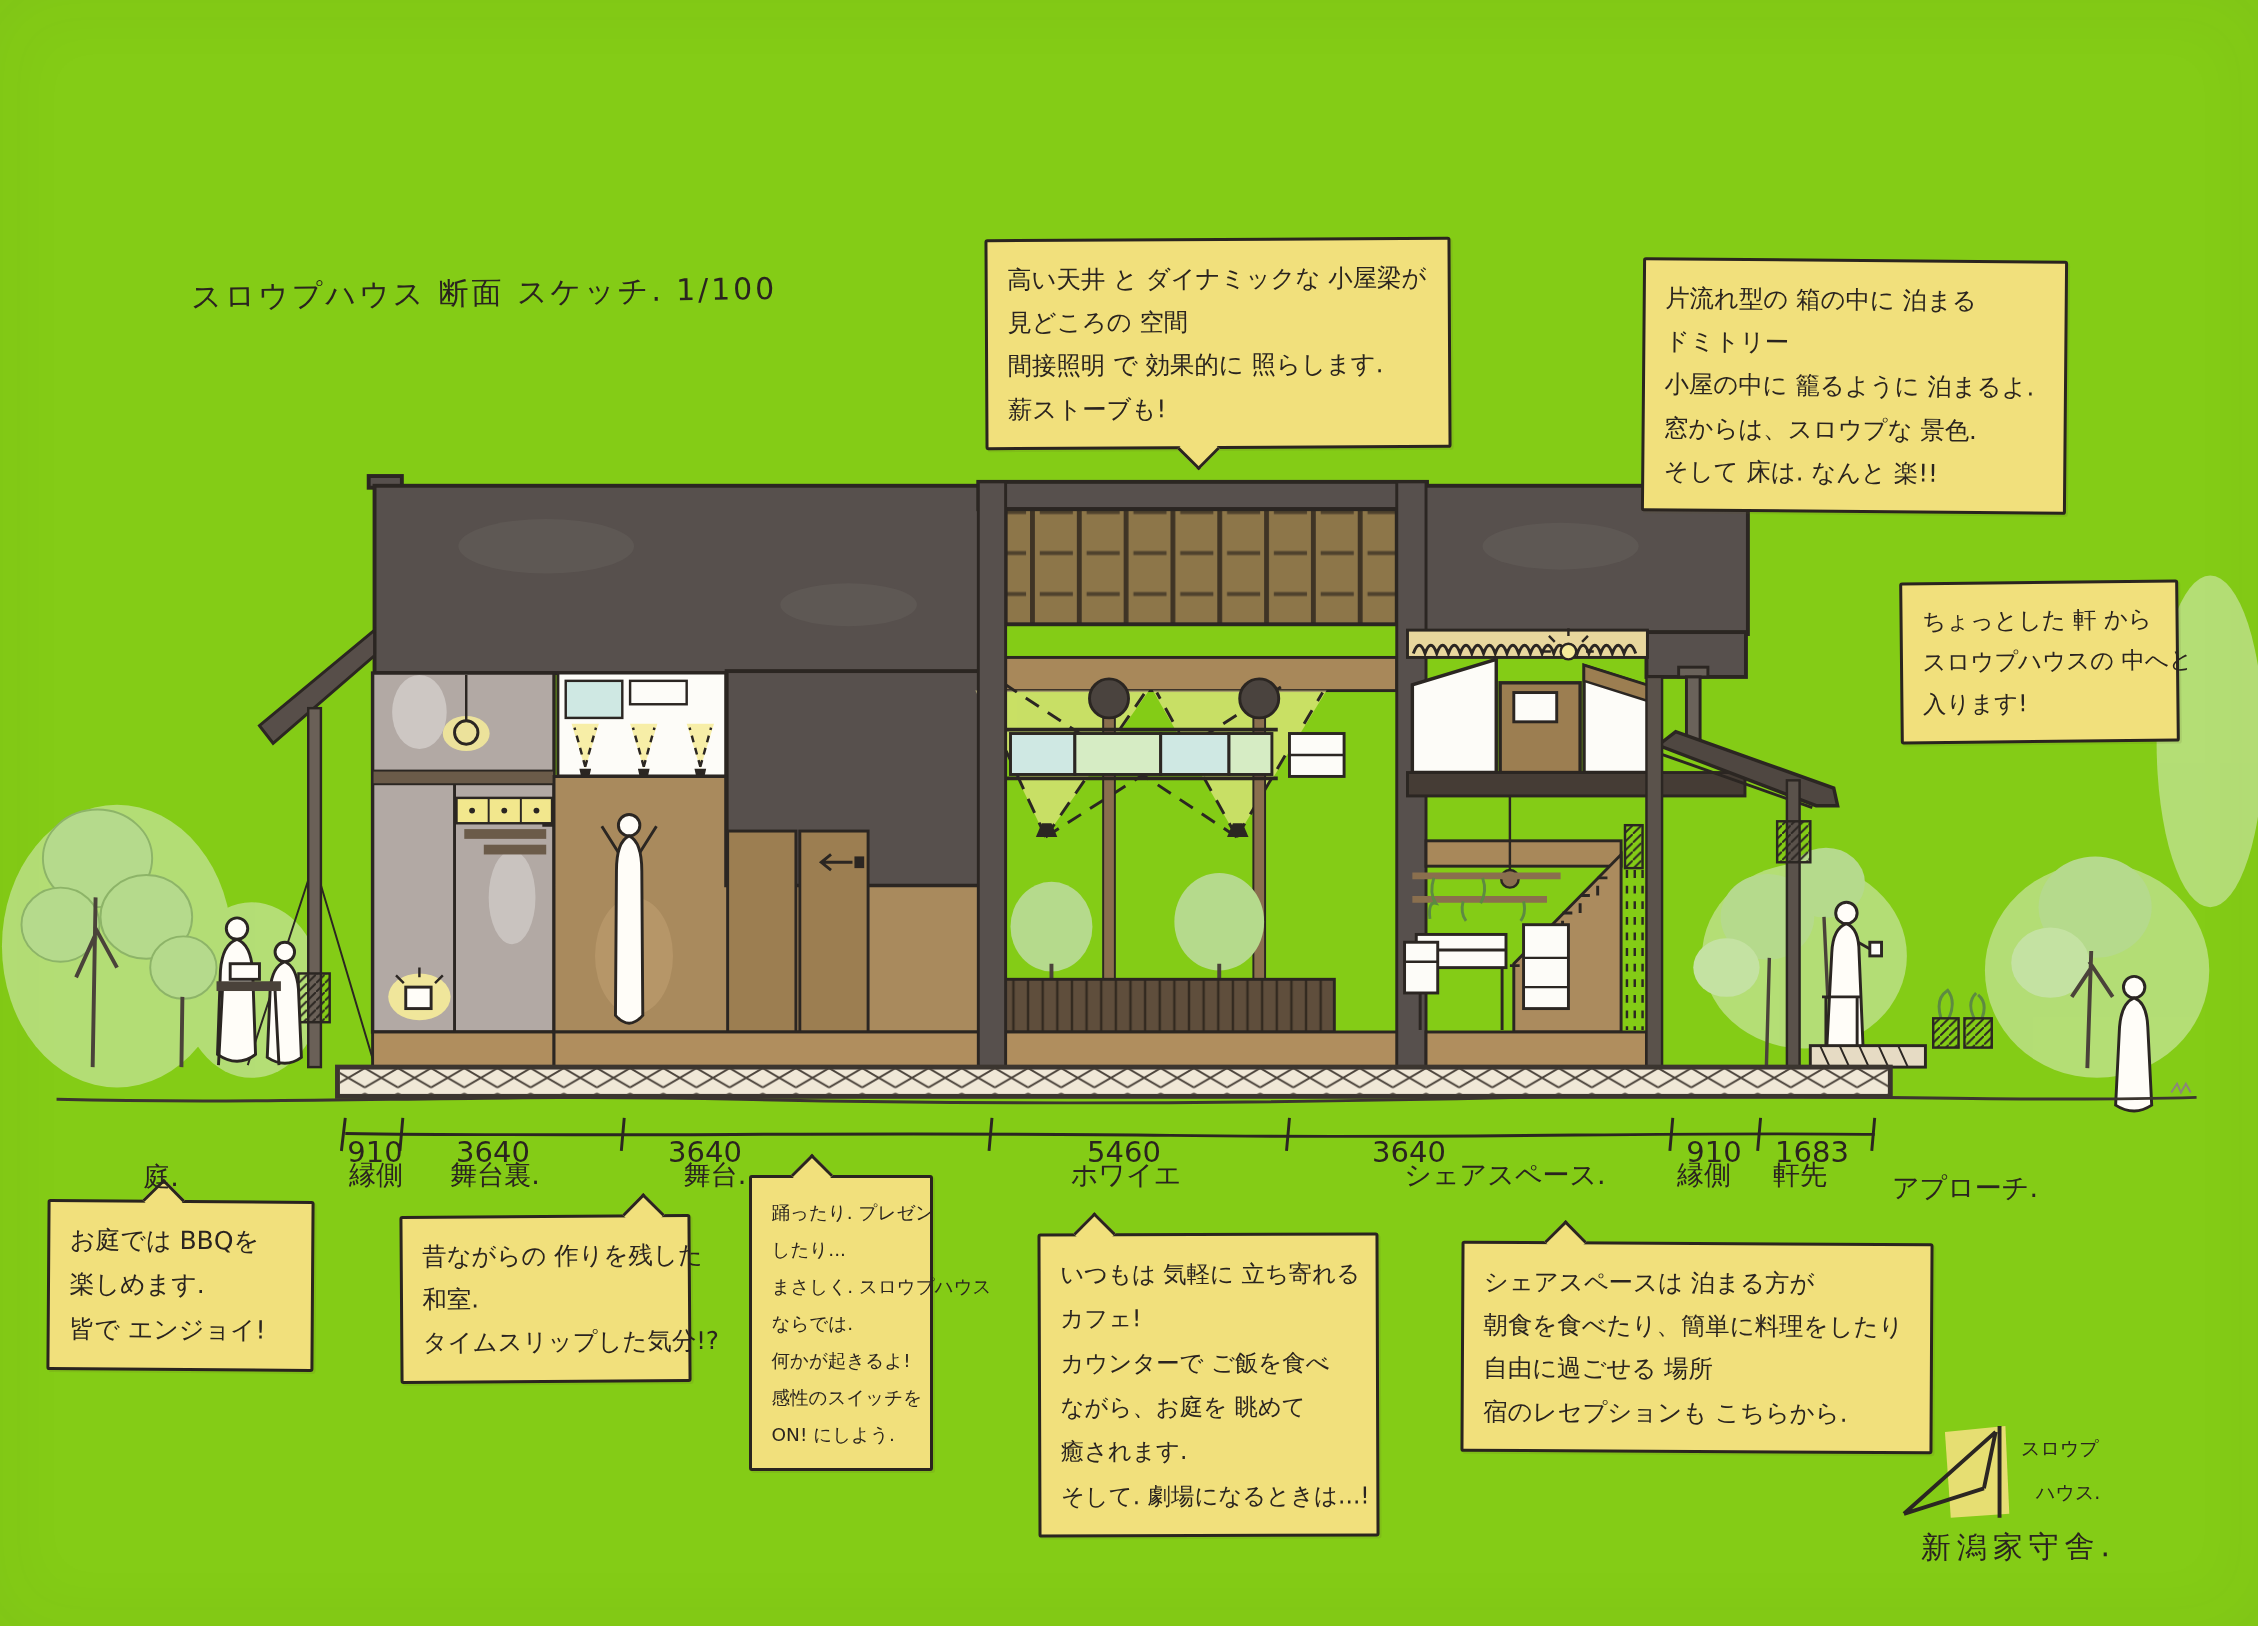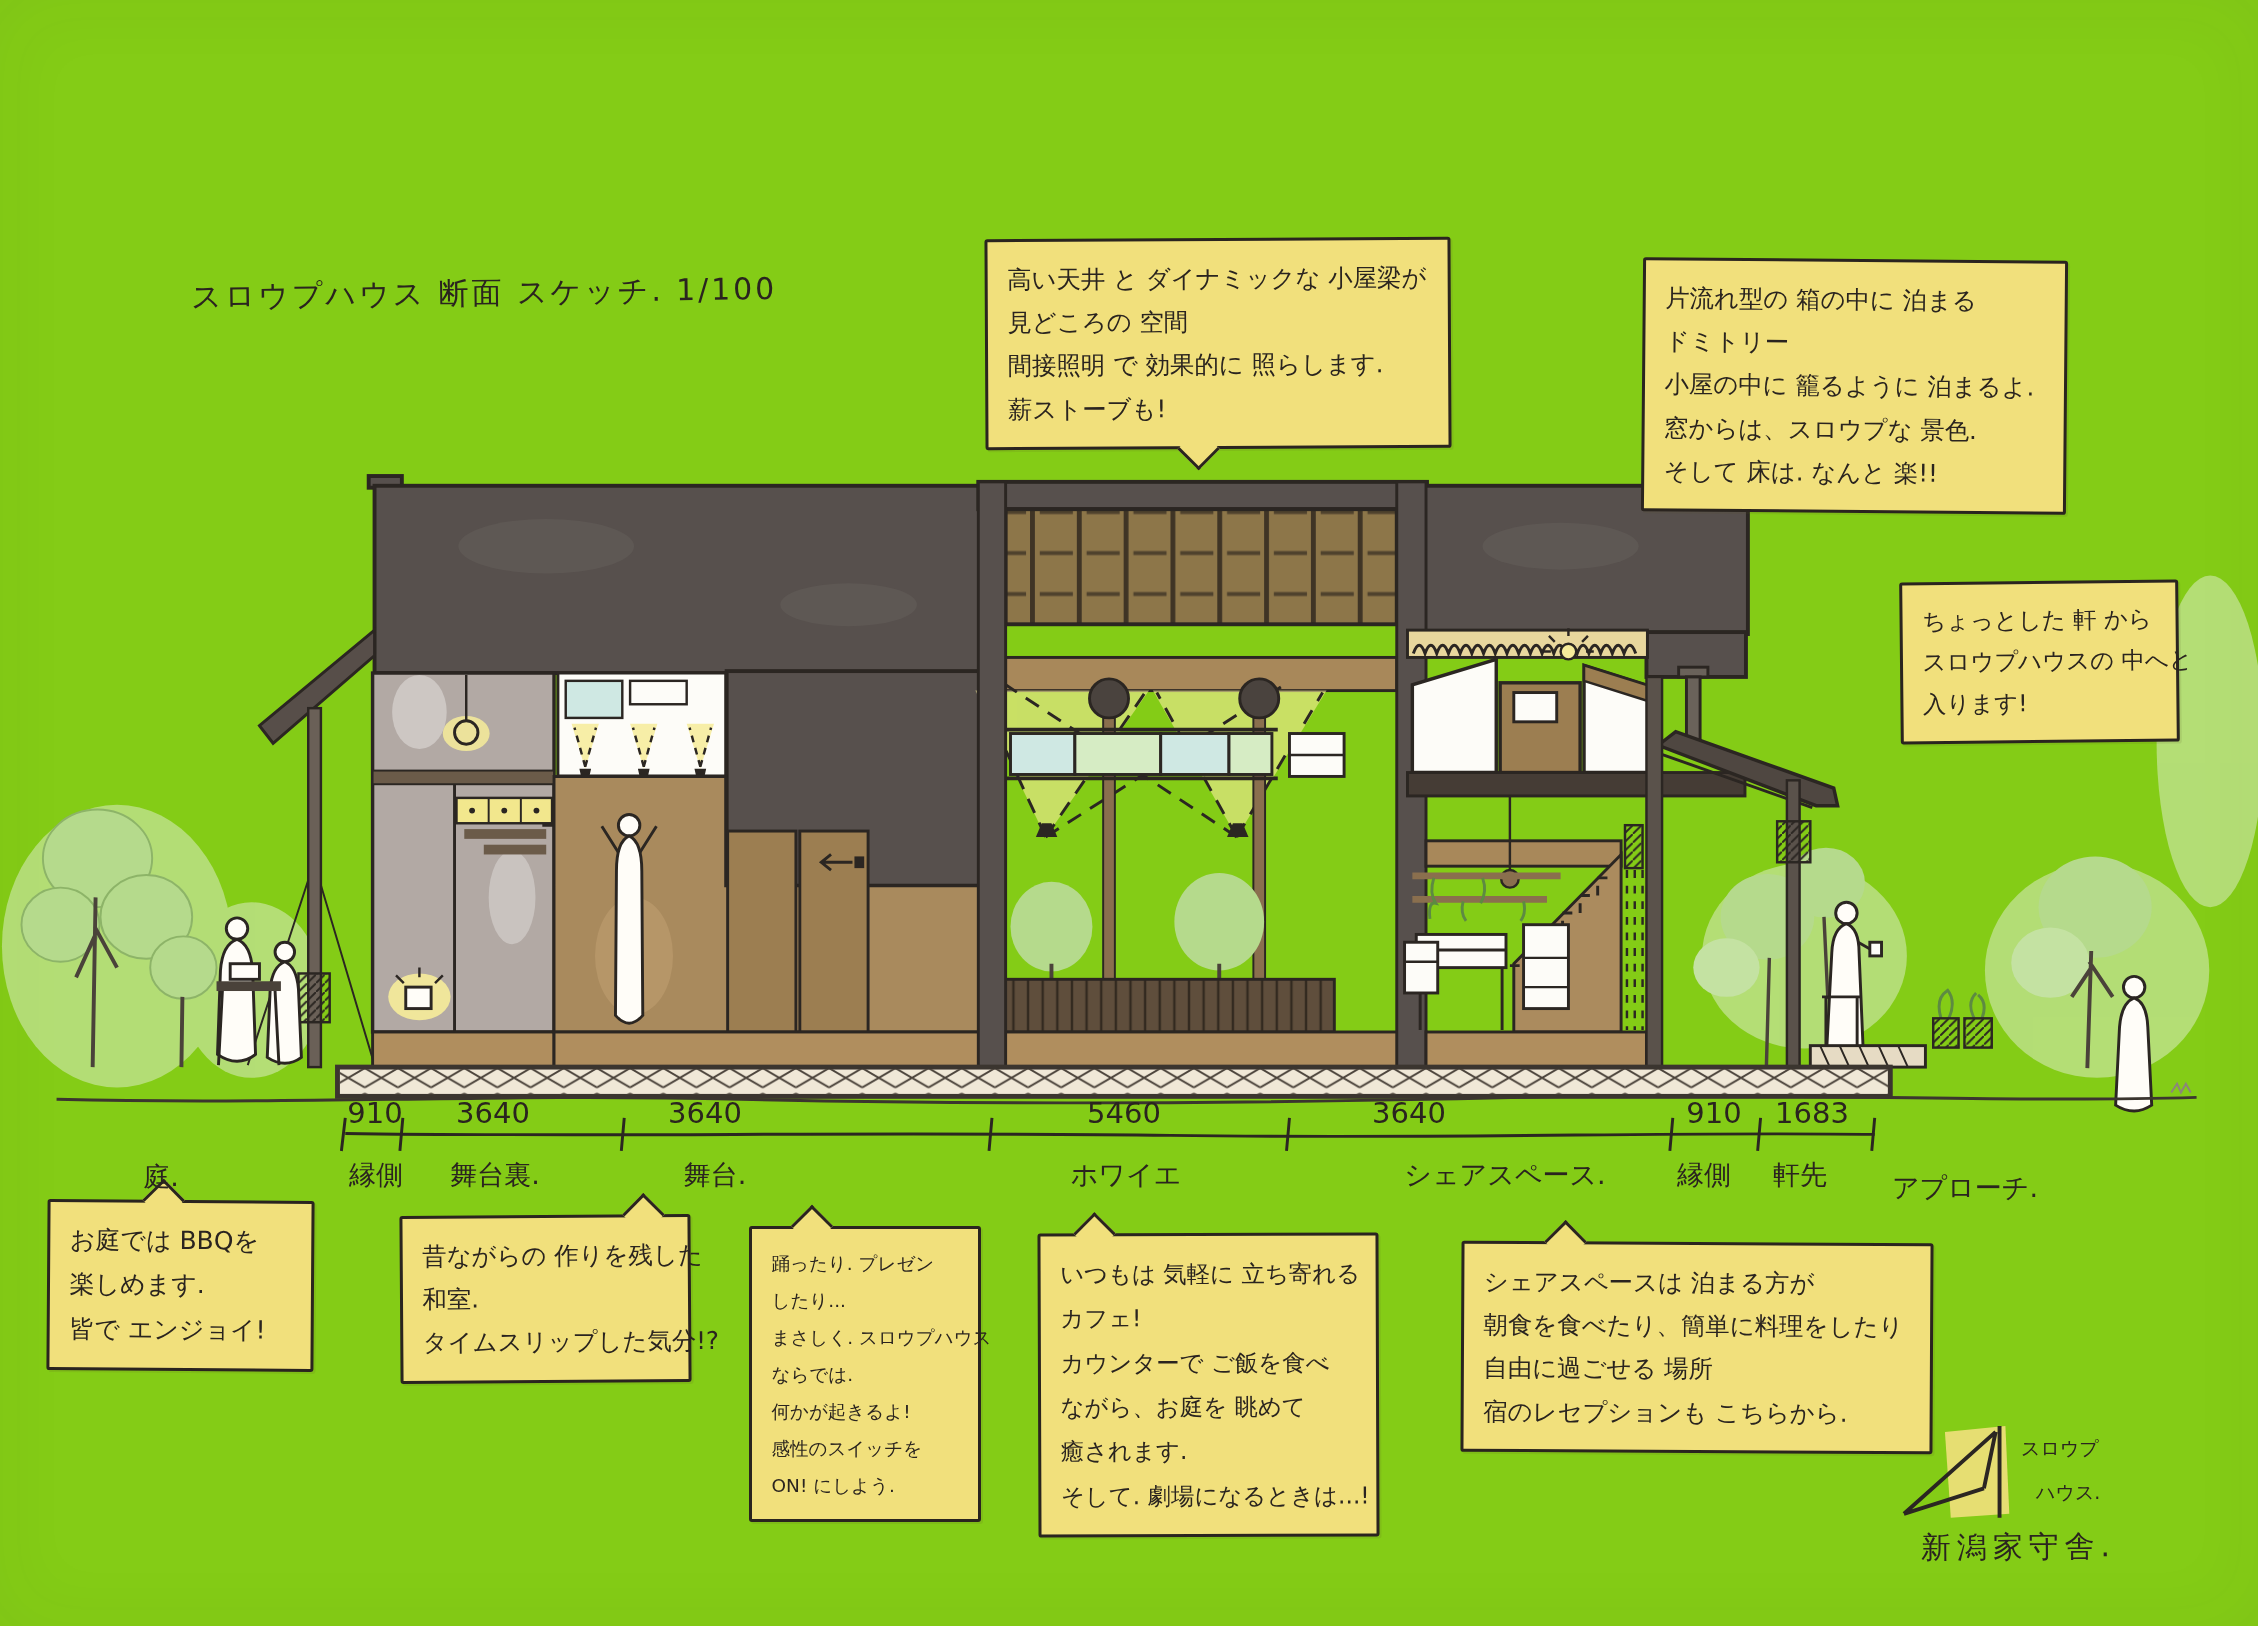--- a/index.html
+++ b/index.html
@@ -21,24 +21,24 @@
   }
   .note .ln{white-space:nowrap;}
   .tail{position:absolute;width:27px;height:27px;background:#f1e07c;transform:rotate(45deg);}
   .tail-down{bottom:-17.6px;border-right:3.9px solid #2a241f;border-bottom:3.9px solid #2a241f;}
   .tail-up{top:-17.6px;border-left:3.9px solid #2a241f;border-top:3.9px solid #2a241f;}
   .note-ceiling{left:985px;top:238px;width:466px;transform:rotate(-0.3deg);}
   .note-dormitory{left:1642px;top:259px;width:425px;transform:rotate(0.5deg);}
   .note-entrance{left:1900px;top:581px;width:279px;font-size:23.4px;transform:rotate(-0.6deg);}
   .note-garden{left:47px;top:1200px;width:267px;font-size:25px;transform:rotate(0.4deg);}
   .note-washitsu{left:400px;top:1215px;width:291px;transform:rotate(-0.4deg);}
-  .note-stage{left:749px;top:1226px;width:232px;font-size:18.5px;line-height:2.0;transform:rotate(0.3deeg);}
+  .note-stage{left:749px;top:1175px;width:184px;font-size:18.5px;line-height:2.0;transform:rotate(0.3deeg);}
   .note-cafe{left:1038px;top:1233px;width:341px;font-size:23.4px;line-height:1.9;transform:rotate(-0.2deg);}
   .note-share{left:1461px;top:1242px;width:472px;transform:rotate(0.3deg);}
-  .dim-val{position:absolute;transform:translateX(-50%);font-size:29px;white-space:nowrap;}
+  .dim-val{position:absolute;transform:translateX(-50%);font-size:29px;white-space:nowrap;margin-top:39px;}
   .dim-label{position:absolute;transform:translateX(-50%);font-size:27px;white-space:nowrap;}
   .logo-line{position:absolute;font-size:19px;white-space:nowrap;}
   .logo-company{position:absolute;left:1921px;top:1527px;font-size:30px;letter-spacing:5.9px;white-space:nowrap;transform:rotate(-0.5deg);}
 </style>
 </head>
 <body>
 
 <div class="canvas">
 
   <svg class="art" viewBox="0 0 2316 1668" aria-hidden="true">

